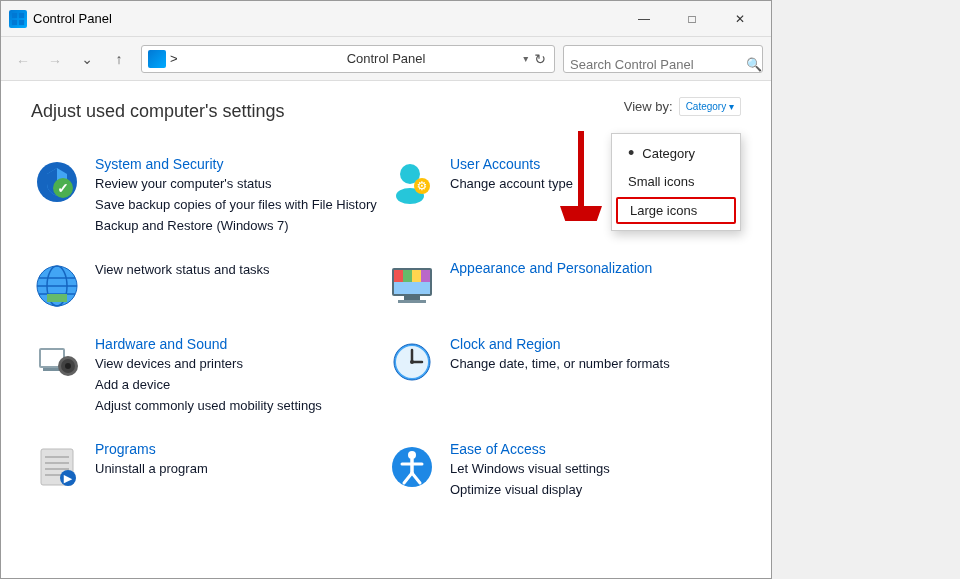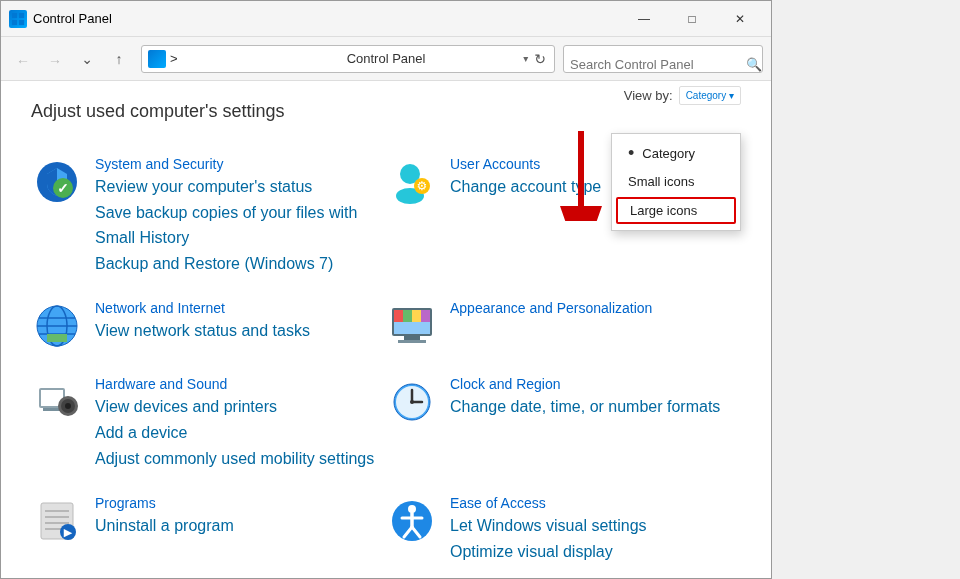--- a/index.html
+++ b/index.html
@@ -142,21 +142,21 @@
     }
     .page-heading {
       font-size: 18px;
       font-weight: 300;
       color: #333;
       margin-bottom: 24px;
     }
     
     .view-by-row {
       position: absolute;
-      top: 5px;
+      top: 16px;
       right: 30px;
       display: flex;
       align-items: center;
       gap: 6px;
     }
     .view-by-label {
       font-size: 13px;
       color: #444;
     }
     .view-by-dropdown {
@@ -225,22 +225,22 @@
     }
     .cat-content {}
     .cat-title {
       font-size: 14px;
       color: #0065cc;
       cursor: pointer;
       font-weight: 400;
       margin-bottom: 2px;
     }
     .cat-link {
-      font-size: 16px;
-      color: #0369a1;
+      font-size: 13px;
+      color: #0f172a;
       cursor: pointer;
       display: block;
       line-height: 1.6;
     }
 
     
     .red-arrow {
       position: absolute;
       top: 50px;
       right: 160px;
@@ -328,21 +328,21 @@
             <ellipse cx="24" cy="24" rx="20" ry="20" fill="#1565c0"></ellipse>
             <path d="M24 10 L34 16 L34 26 Q34 34 24 38 Q14 34 14 26 L14 16 Z" fill="#42a5f5"></path>
             <path d="M24 10 L24 38 Q14 34 14 26 L14 16 Z" fill="#1565c0"></path>
             <ellipse cx="30" cy="30" rx="10" ry="10" fill="#4caf50"></ellipse>
             <text x="30" y="35" text-anchor="middle" fill="white" font-size="14" font-weight="bold">✓</text>
           </svg>
         </div>
         <div class="cat-content">
           <div class="cat-title">System and Security</div>
           <span class="cat-link">Review your computer's status</span>
-          <span class="cat-link">Save backup copies of your files with Small History</span>
+          <span class="cat-link">Save backup copies of your files with File History</span>
           <span class="cat-link">Backup and Restore (Windows 7)</span>
         </div>
       </div>
 
       <div class="category-item">
         <div class="cat-icon">
           <svg width="48" height="48" viewBox="0 0 48 48">
             <circle cx="22" cy="16" r="10" fill="#26c6da"></circle>
             <ellipse cx="22" cy="38" rx="14" ry="8" fill="#26c6da"></ellipse>
             <circle cx="34" cy="28" r="8" fill="#ffc107"></circle>
@@ -360,21 +360,20 @@
           <svg width="48" height="48" viewBox="0 0 48 48">
             <circle cx="24" cy="24" r="20" fill="#42a5f5" stroke="#1565c0" stroke-width="1"></circle>
             <ellipse cx="24" cy="24" rx="10" ry="20" fill="none" stroke="#1565c0" stroke-width="1.5"></ellipse>
             <line x1="4" y1="24" x2="44" y2="24" stroke="#1565c0" stroke-width="1.5"></line>
             <line x1="6" y1="16" x2="42" y2="16" stroke="#1565c0" stroke-width="1.5"></line>
             <line x1="6" y1="32" x2="42" y2="32" stroke="#1565c0" stroke-width="1.5"></line>
             <rect x="14" y="32" width="20" height="8" fill="#66bb6a"></rect>
           </svg>
         </div>
         <div class="cat-content">
-          <div class="cat-title">Network and Internet</div>
           <span class="cat-link">View network status and tasks</span>
         </div>
       </div>
 
       <div class="category-item">
         <div class="cat-icon">
           <svg width="48" height="48" viewBox="0 0 48 48">
             <rect x="4" y="6" width="40" height="28" rx="2" fill="#546e7a"></rect>
             <rect x="6" y="8" width="36" height="24" fill="#90caf9"></rect>
             <rect x="6" y="8" width="9" height="12" fill="#ef5350"></rect>

